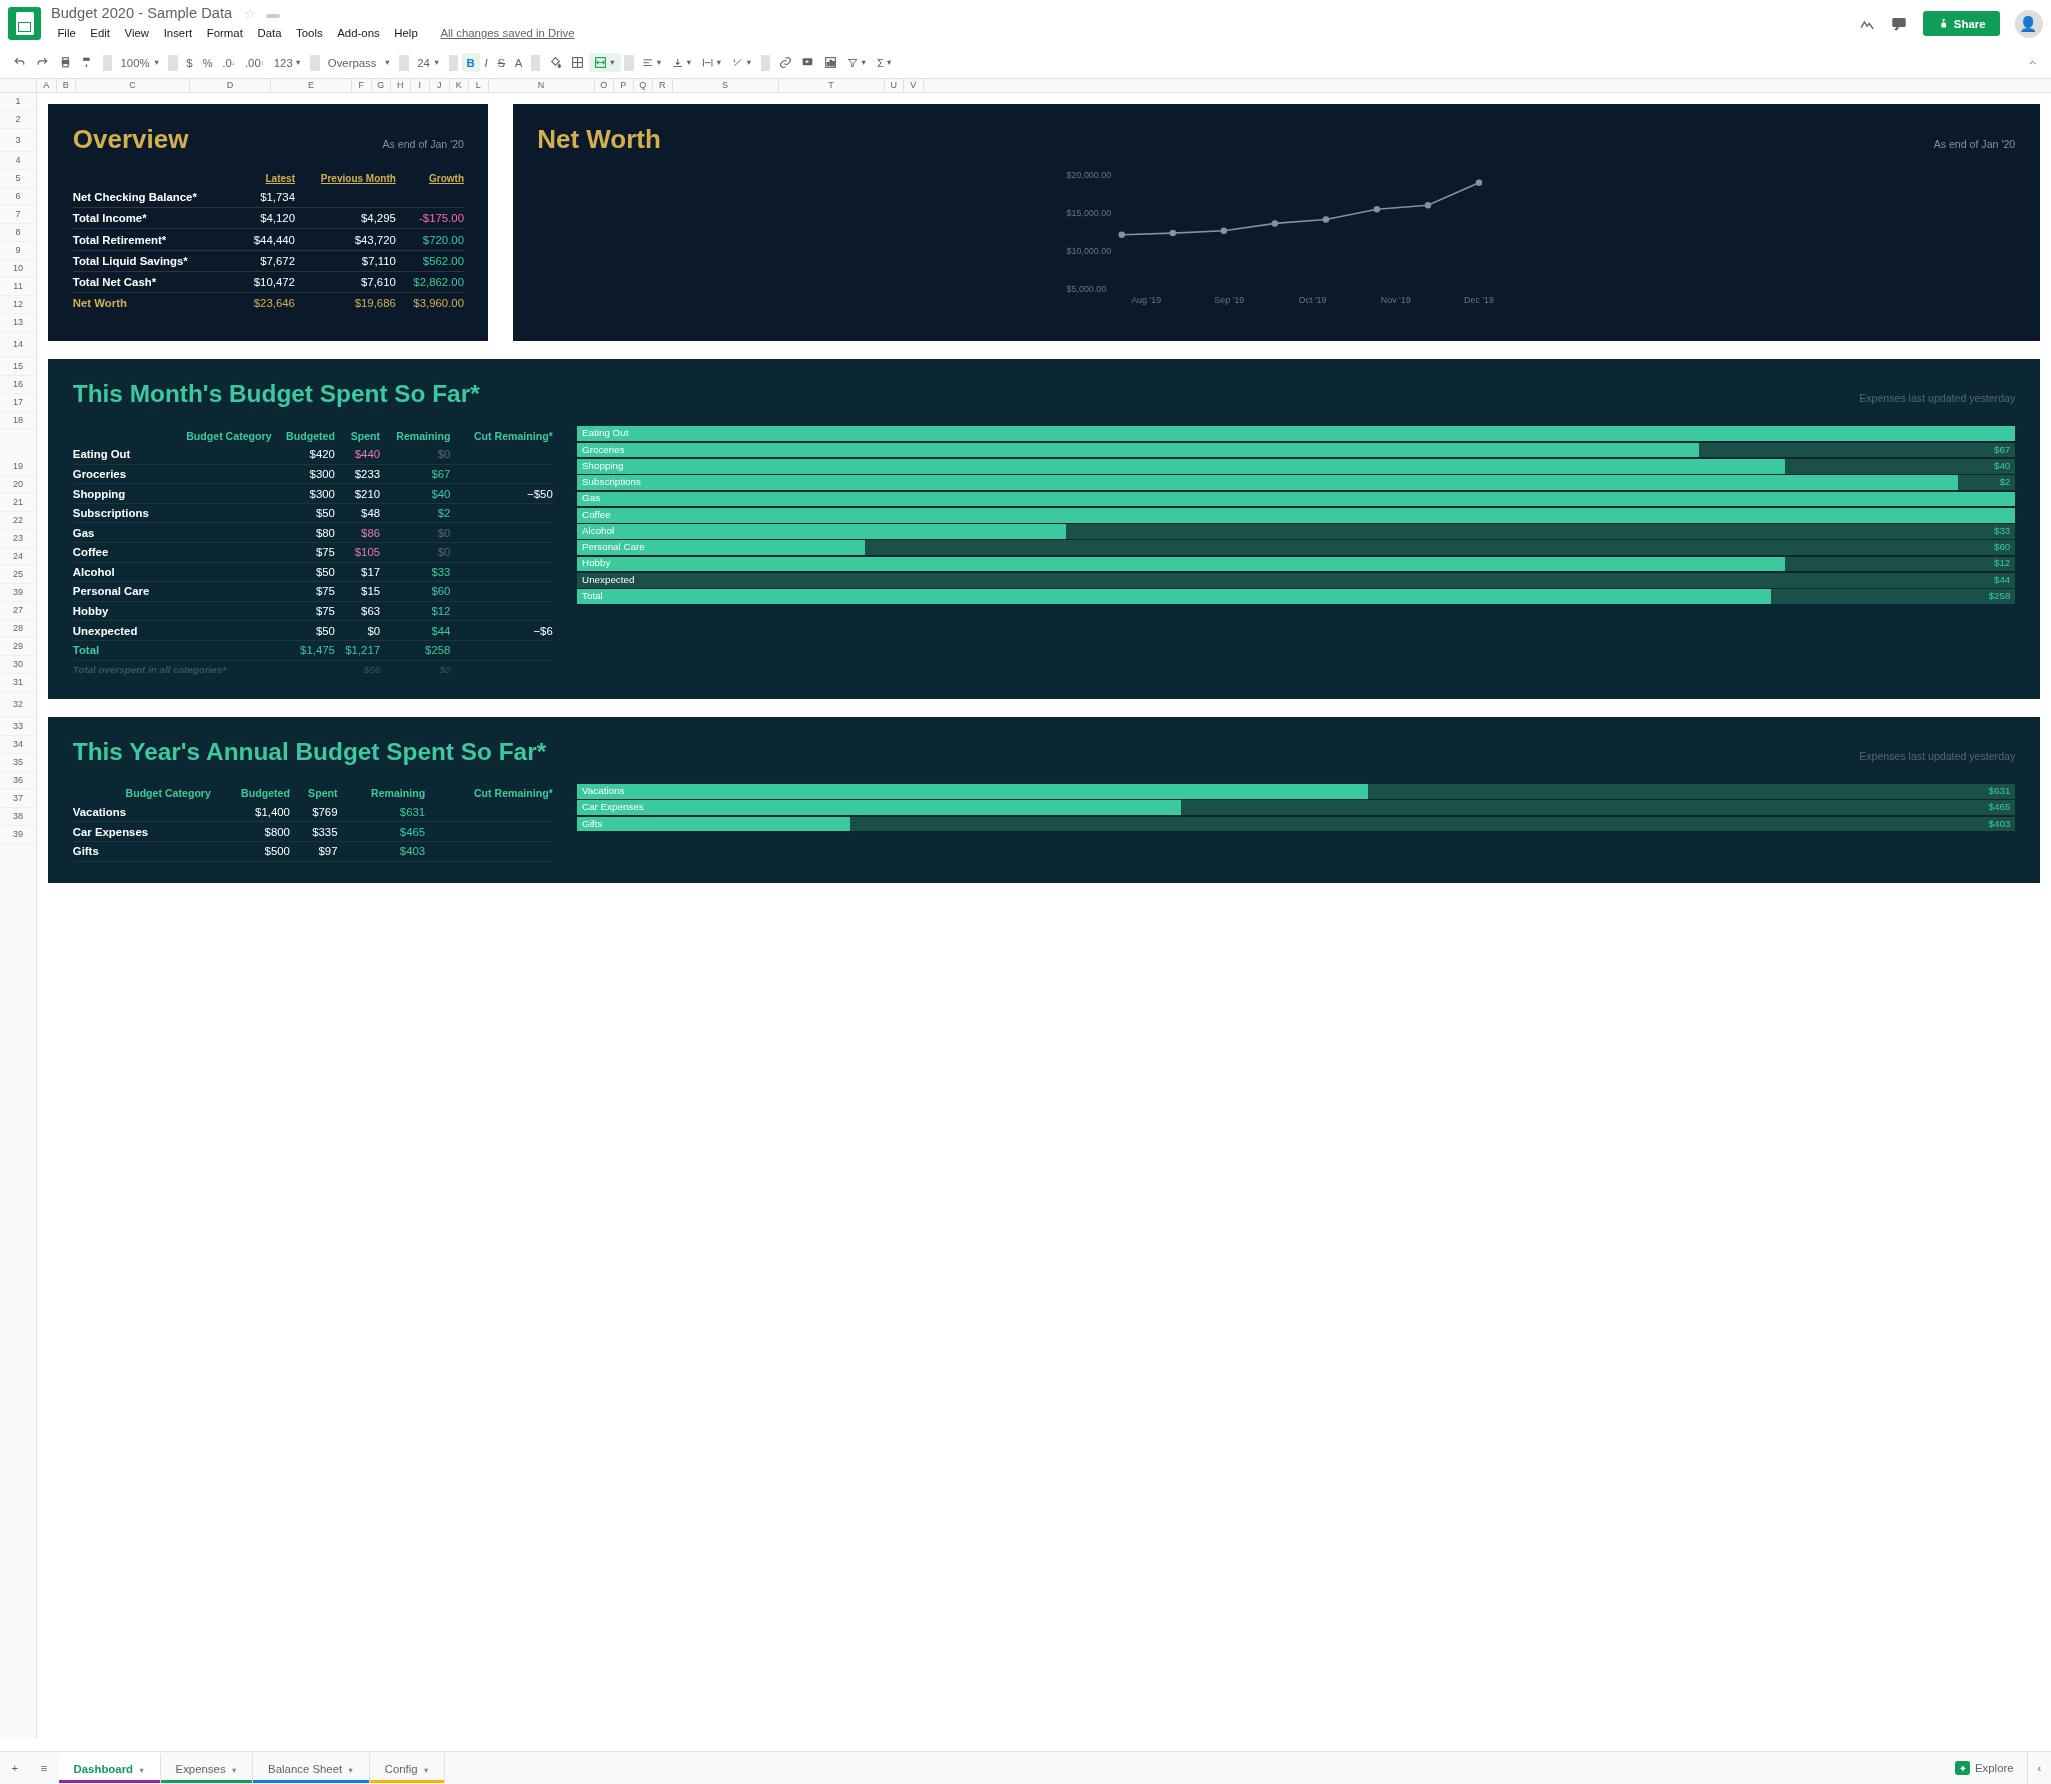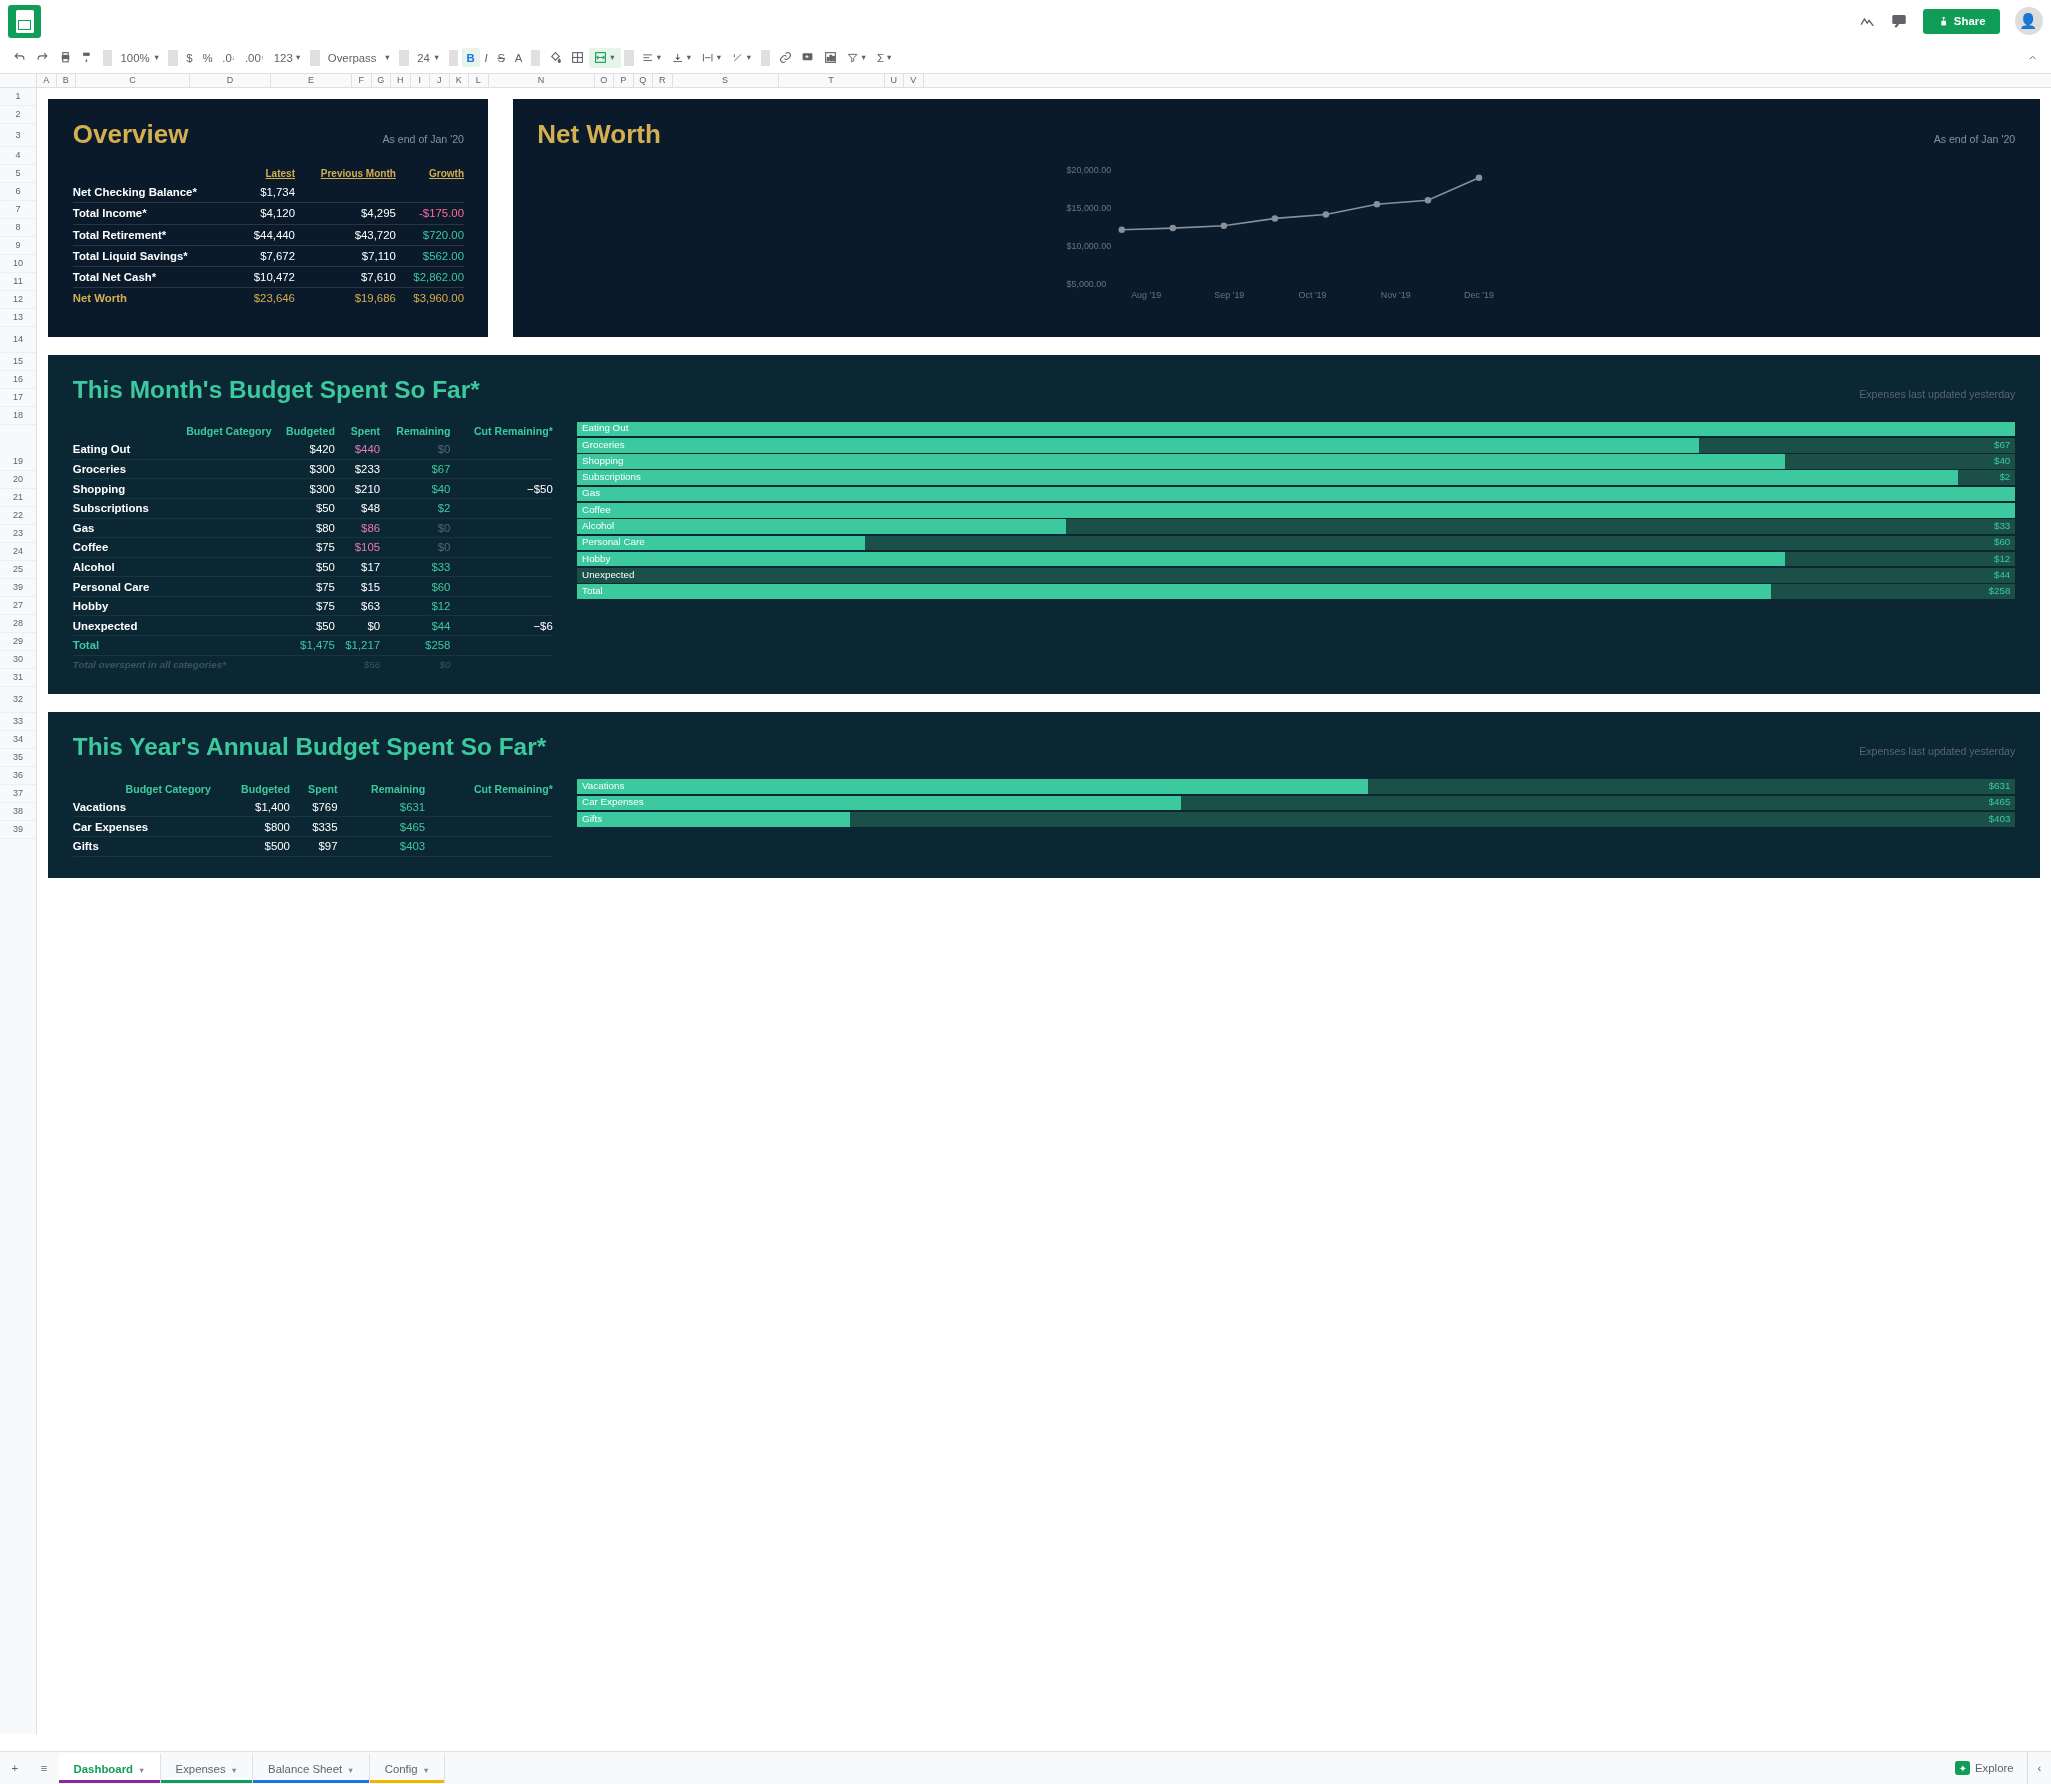--- a/index.html
+++ b/index.html
@@ -100,20 +100,37 @@
 .explore-icon { width:14.7px; height:14.7px; background:#0f9d58; border-radius:2.4px; color:#fff; display:flex; align-items:center; justify-content:center; font-size:9.8px;}
 
 svg { display:block;}
 </style>
 </head>
 <body>
 
 <div class="header">
   <div class="logo"></div>
   <div class="title-area">
+    <div class="doc-title">
+      <span>Budget 2020 - Sample Data</span>
+      <span class="star">☆</span>
+      <span class="folder">▬</span>
+    </div>
+    <div class="menubar" id="menubar">
+    <span>File</span>
+        <span>Edit</span>
+        <span>View</span>
+        <span>Insert</span>
+        <span>Format</span>
+        <span>Data</span>
+        <span>Tools</span>
+        <span>Add-ons</span>
+        <span>Help</span>
+        <span class="saved">All changes saved in Drive</span>
+      </div>
   </div>
   <div class="header-right">
     <span class="ico">
       <svg width="16.3" height="16.3" viewBox="0 0 24 24" fill="none" stroke="#5f6368" stroke-width="2">
           <path d="M3 17l5-8 4 6 3-4 6 8"></path>
         </svg>
     </span>
     <span class="ico">
       <svg width="18" height="18" viewBox="0 0 24 24" fill="#5f6368">
           <rect x="3" y="4" width="18" height="12" rx="2"></rect>

